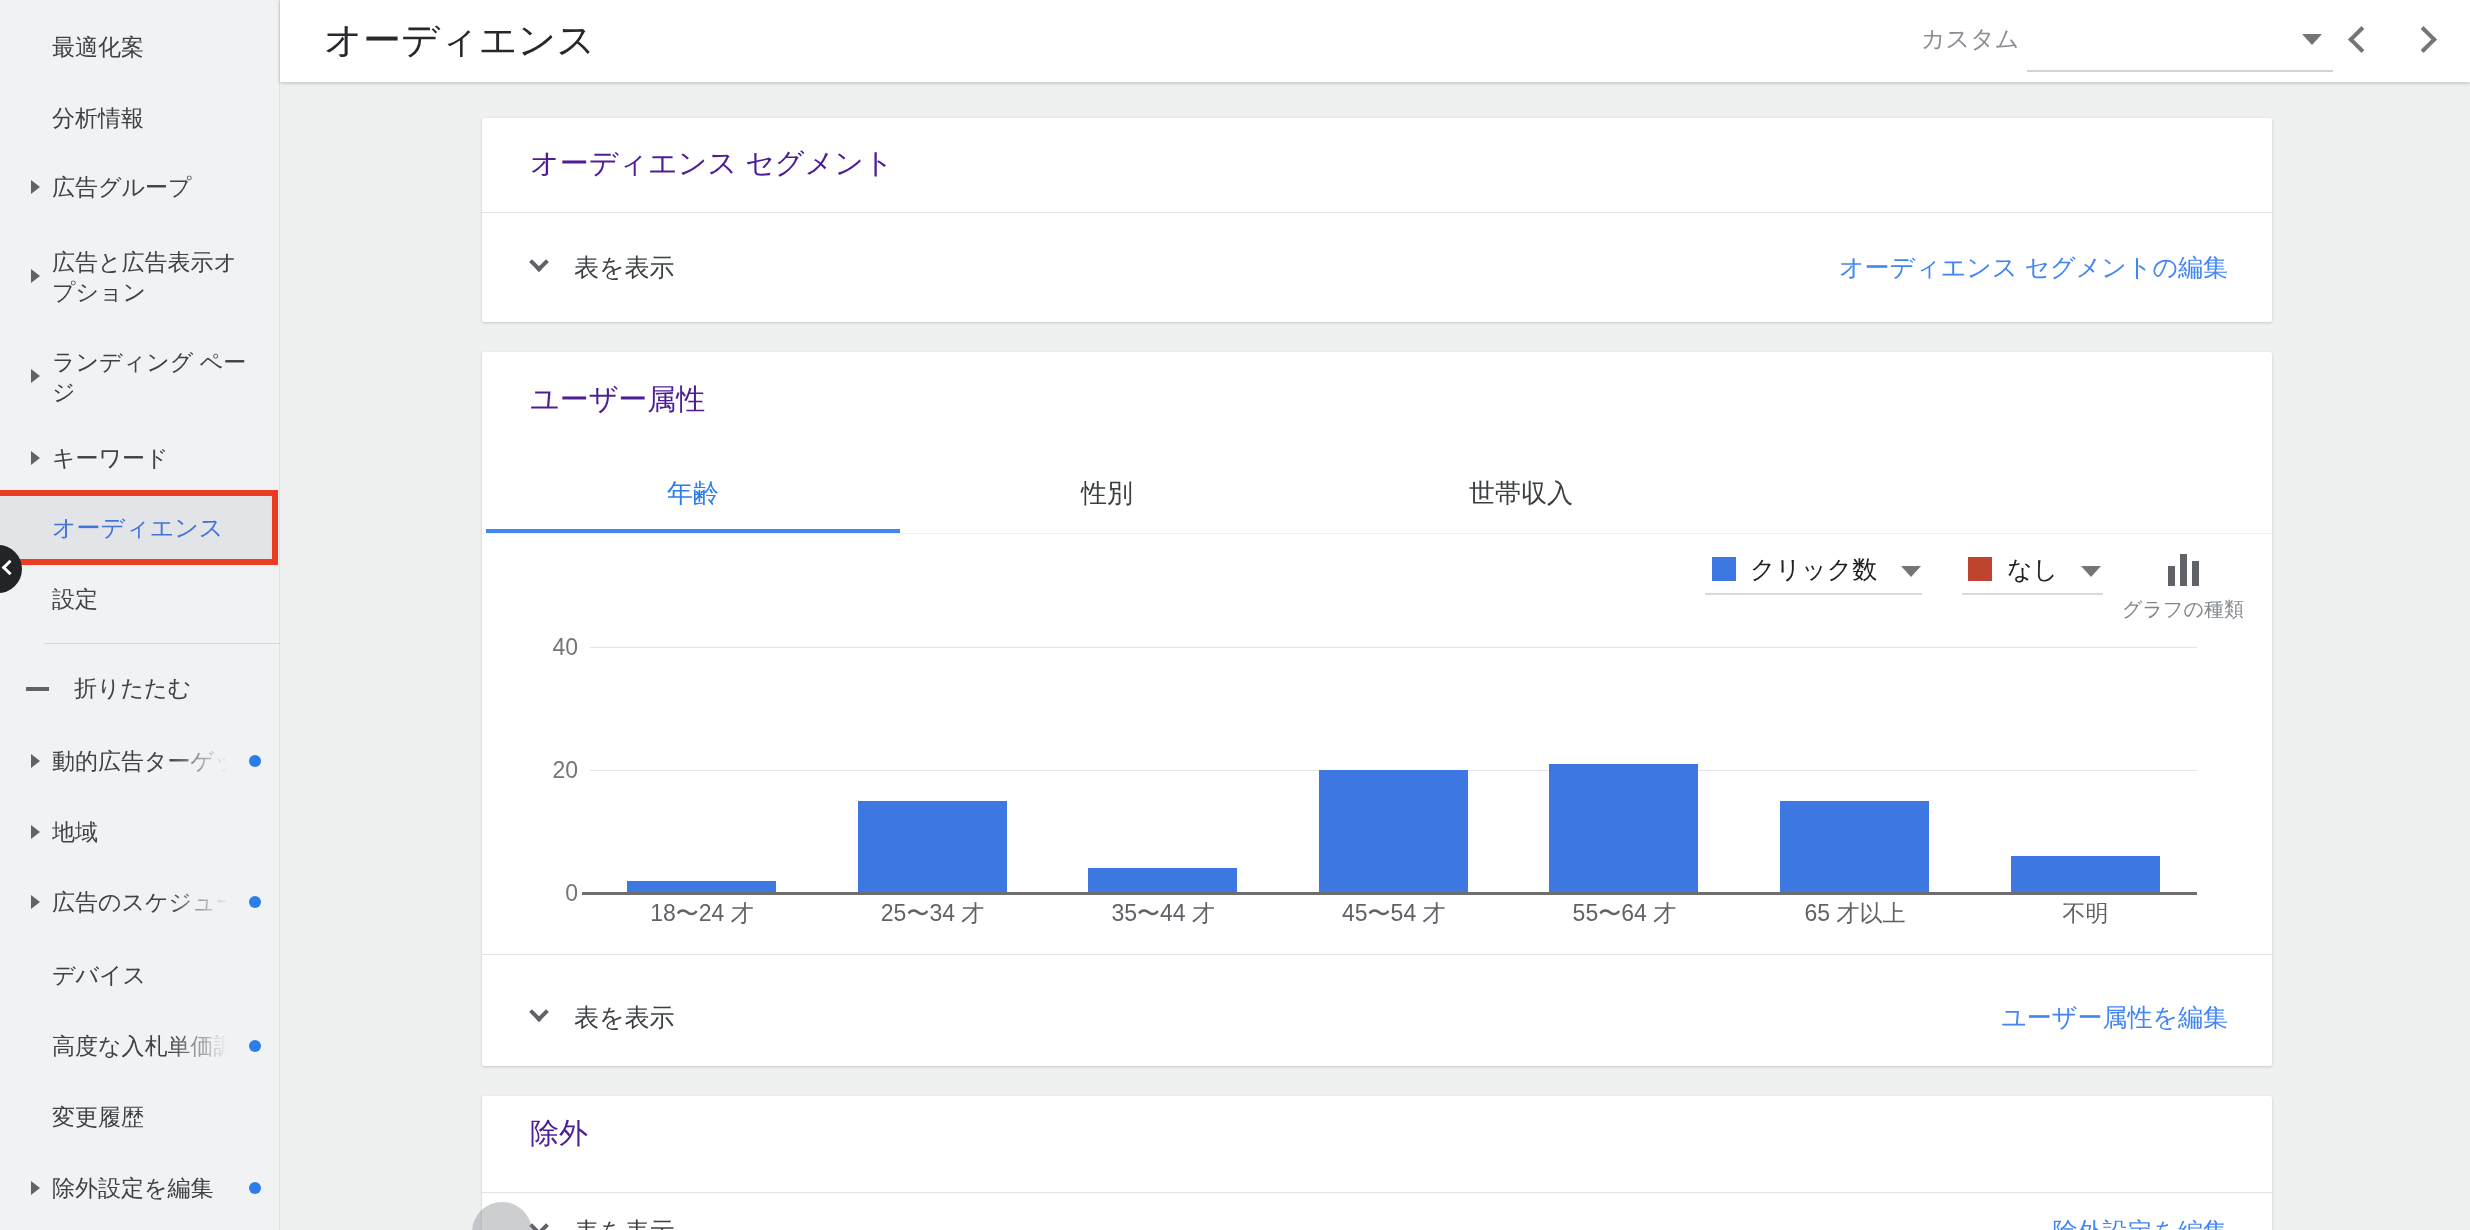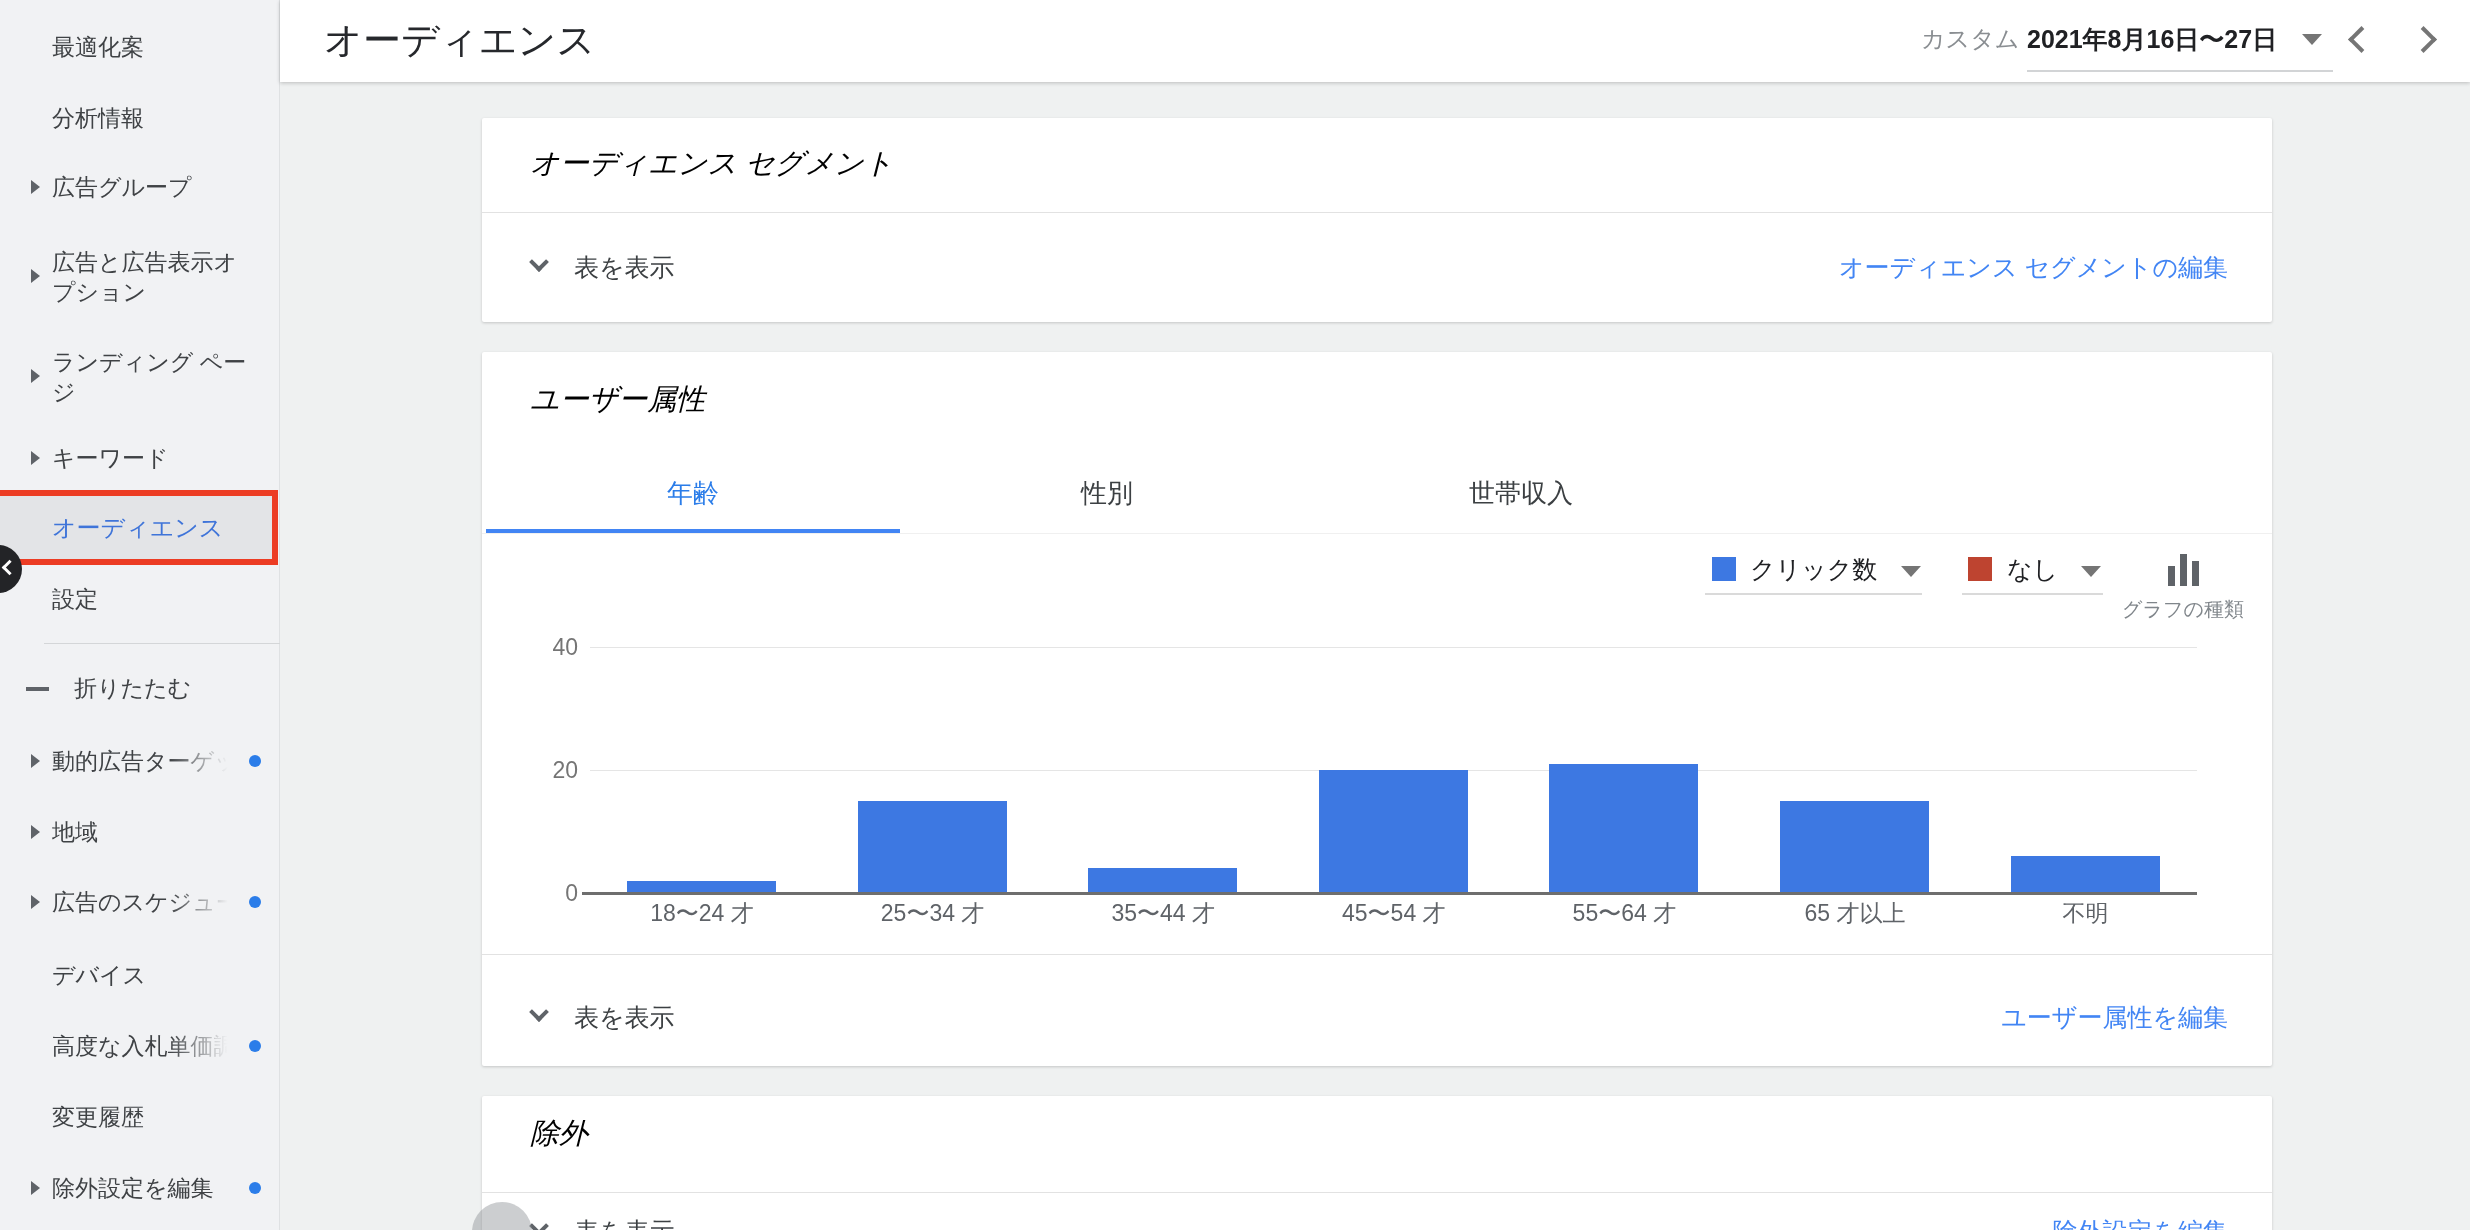--- a/index.html
+++ b/index.html
@@ -49,21 +49,21 @@
   .nav-chev { position:absolute; top:30px; width:19px; height:19px;
     border-right:4px solid #757575; border-bottom:4px solid #757575; cursor:pointer; }
   #nav-prev { left:2072px; transform:rotate(135deg); }
   #nav-next { left:2134px; transform:rotate(-45deg); }
   
   .card { position:absolute; left:482px; width:1790px; background:#fff; border-radius:2px;
     box-shadow:0 1px 3px rgba(0,0,0,.18); }
   #card-segments { top:118px; height:204px; }
   #card-demographics { top:352px; height:714px; }
   #card-exclusions { top:1096px; height:210px; }
-  .card-title { position:absolute; left:48px; font-size:29px; color:#000000;font-style:italic; }
+  .card-title { position:absolute; left:48px; font-size:29px; color:#4c1d95; }
   .card-divider { position:absolute; left:0; width:100%; height:1px; background:#E2E2E2; }
   .chev-down { position:absolute; width:14px; height:14px;
     border-right:4px solid #5F6368; border-bottom:4px solid #5F6368; transform:rotate(45deg); }
   .show-label { position:absolute; left:92px; font-size:25px; line-height:30px; color:#3C4043; }
   .edit-link { position:absolute; right:44px; font-size:25px; line-height:30px; color:#4285F4; cursor:pointer; }
   .show-row-hit { position:absolute; left:40px; width:220px; height:46px; cursor:pointer; }
   
   .tab { position:absolute; top:100px; width:414px; height:82px; text-align:center;
     line-height:82px; font-size:26px; color:#3C4043; cursor:pointer; }
   .tab.active { color:#2B7DE9; }
@@ -171,21 +171,20 @@
     <span class="lbl">折りたたむ</span>
   </div>
   <div id="panel-collapse-btn">
     <span class="chev"></span>
   </div>
 </nav>
 
 <header id="header">
   <div id="page-title">オーディエンス</div>
   <div id="date-type">カスタム</div>
-  <div id="date-value">2021年8月16日〜27日</div>
   <div id="date-caret"></div>
   <div id="date-underline"></div>
   <div id="nav-prev" class="nav-chev"></div>
   <div id="nav-next" class="nav-chev"></div>
 </header>
 
 <section class="card" id="card-segments">
   <div class="card-title" style="top:26px">オーディエンス セグメント</div>
   <div class="card-divider" style="top:94px"></div>
   <div class="show-row-hit" style="top:128px">

